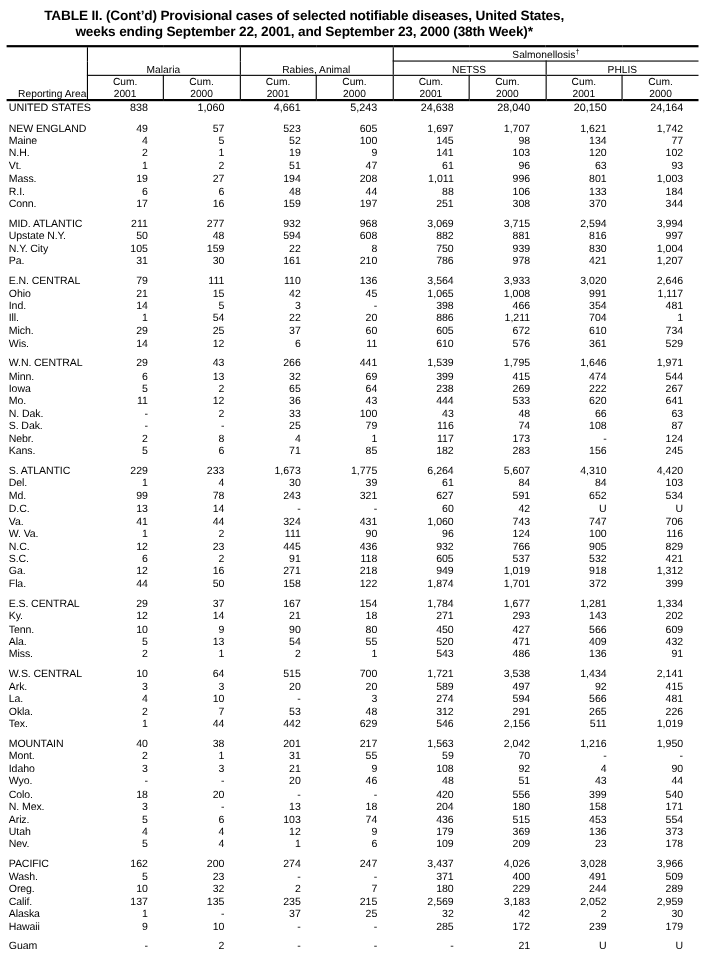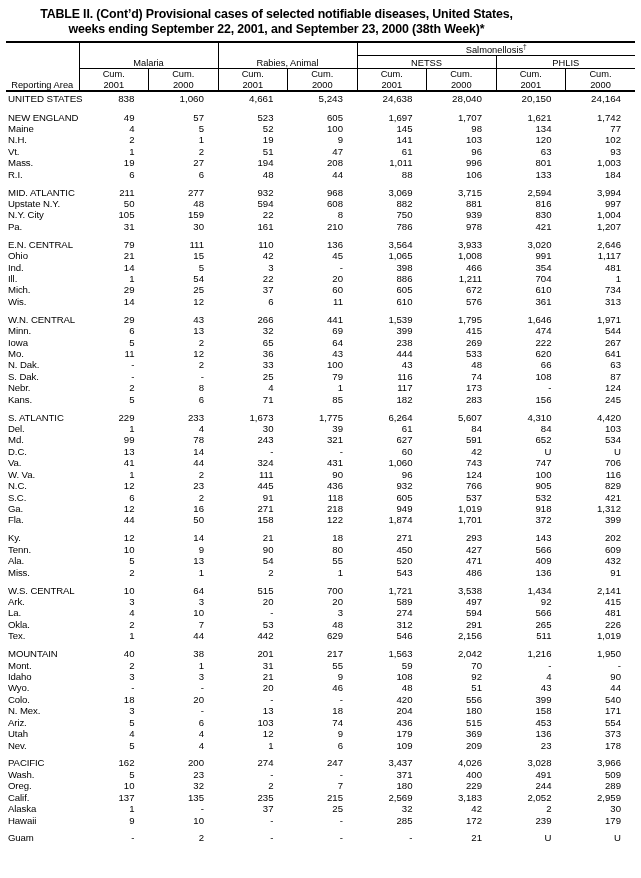--- a/index.html
+++ b/index.html
@@ -37,21 +37,21 @@
   col.cx{width:69.5px;}
 
   
   .hd{
     text-align:center;
     font-weight:bold;
     font-size:9.3px;
     line-height:10.5px;
     padding-bottom:1px;
   }
-  .hd-left{text-align:center;padding-left:2px;}
+  .hd-left{text-align:right;padding-left:2px;}
   .vl{border-left:1px solid #000;}
   .bb{border-bottom:1px solid #000;}
   .btop-thick{border-top:2.4px solid #000;}
   .bbot-thick{border-bottom:2.4px solid #000;}
 
   .grp-row td{height:12px;}
   .sub-row td{height:12px;}
   .cum-row td{height:21px;}
 
   
@@ -197,20 +197,31 @@
           <td class="area">R.I.</td>
           <td class="num">6</td>
           <td class="num">6</td>
           <td class="num">48</td>
           <td class="num">44</td>
           <td class="num">88</td>
           <td class="num">106</td>
           <td class="num">133</td>
           <td class="num">184</td>
         </tr>
+        <tr class="d">
+          <td class="area">Conn.</td>
+          <td class="num">17</td>
+          <td class="num">16</td>
+          <td class="num">159</td>
+          <td class="num">197</td>
+          <td class="num">251</td>
+          <td class="num">308</td>
+          <td class="num">370</td>
+          <td class="num">344</td>
+        </tr>
         <tr class="spacer">
           <td colspan="9"></td>
         </tr>
         <tr class="d">
           <td class="area">MID. ATLANTIC</td>
           <td class="num">211</td>
           <td class="num">277</td>
           <td class="num">932</td>
           <td class="num">968</td>
           <td class="num">3,069</td>
@@ -311,21 +322,21 @@
         </tr>
         <tr class="d">
           <td class="area">Wis.</td>
           <td class="num">14</td>
           <td class="num">12</td>
           <td class="num">6</td>
           <td class="num">11</td>
           <td class="num">610</td>
           <td class="num">576</td>
           <td class="num">361</td>
-          <td class="num">313</td>
+          <td class="num">529</td>
         </tr>
         <tr class="spacer">
           <td colspan="9"></td>
         </tr>
         <tr class="d">
           <td class="area">W.N. CENTRAL</td>
           <td class="num">29</td>
           <td class="num">43</td>
           <td class="num">266</td>
           <td class="num">441</td>
@@ -521,20 +532,31 @@
           <td class="num">122</td>
           <td class="num">1,874</td>
           <td class="num">1,701</td>
           <td class="num">372</td>
           <td class="num">399</td>
         </tr>
         <tr class="spacer">
           <td colspan="9"></td>
         </tr>
         <tr class="d">
+          <td class="area">E.S. CENTRAL</td>
+          <td class="num">29</td>
+          <td class="num">37</td>
+          <td class="num">167</td>
+          <td class="num">154</td>
+          <td class="num">1,784</td>
+          <td class="num">1,677</td>
+          <td class="num">1,281</td>
+          <td class="num">1,334</td>
+        </tr>
+        <tr class="d">
           <td class="area">Ky.</td>
           <td class="num">12</td>
           <td class="num">14</td>
           <td class="num">21</td>
           <td class="num">18</td>
           <td class="num">271</td>
           <td class="num">293</td>
           <td class="num">143</td>
           <td class="num">202</td>
         </tr>

